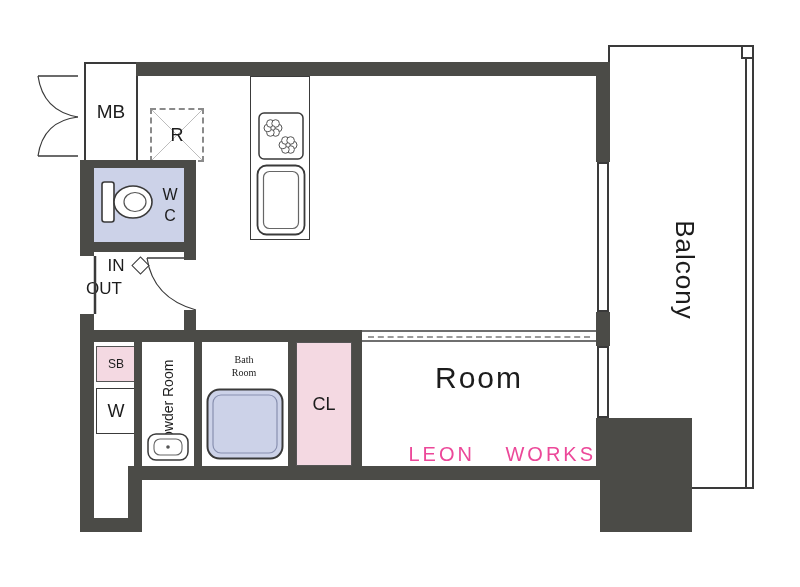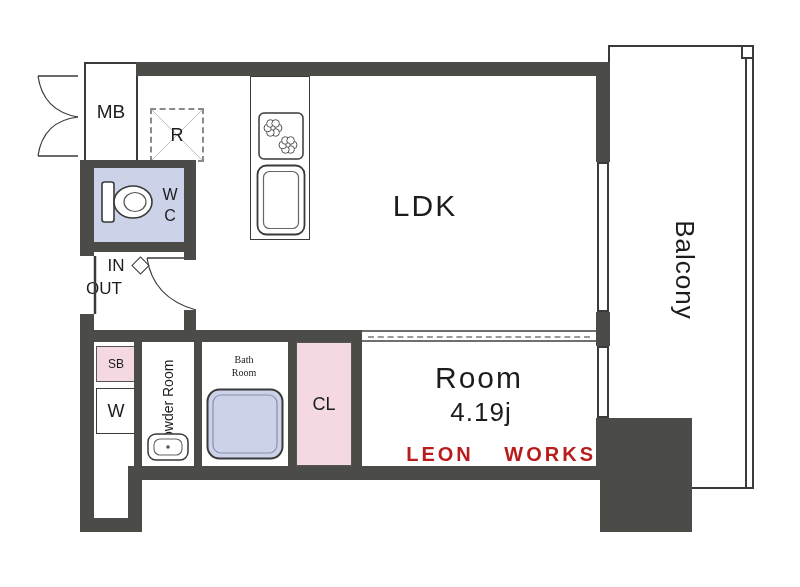--- a/index.html
+++ b/index.html
@@ -22,21 +22,21 @@
   .vert-ccw { transform:translate(-50%,-50%) rotate(-90deg); }
   .vert-cw { transform:translate(-50%,-50%) rotate(90deg); }
   .stack { line-height:1.3; text-align:center; }
   .diamond { position:absolute; width:13px; height:13px; border:1.5px solid #3a3a3a; background:#fff; transform:rotate(45deg); }
   .balcony-outline { position:absolute; left:608px; top:45px; width:146px; height:444px; border:2px solid #3a3a3a; border-left:none; z-index:0; }
   .balcony-rail { position:absolute; left:745px; top:45px; width:2px; height:444px; background:#3a3a3a; z-index:0; }
   .balcony-corner { position:absolute; left:741px; top:45px; width:13px; height:14px; border:2px solid #3a3a3a; background:#fff; z-index:1; }
   .balcony-tick { position:absolute; left:608px; top:45px; width:2px; height:19px; background:#3a3a3a; }
   .partition { position:absolute; left:362px; top:330px; width:234px; height:12px; background:#fff; border-top:2px solid #6f6f6f; border-bottom:2px solid #6f6f6f; z-index:1; }
   .partition::after { content:""; position:absolute; left:6px; right:6px; top:50%; height:0; border-top:2px dashed #9a9a9a; }
-  .brand { position:absolute; right:204px; top:443px; font-size:20px; font-weight:700; letter-spacing:3px; word-spacing:22px; color:#b91c1c; }
+  .brand { position:absolute; right:204px; top:443px; font-size:20px; font-weight:400; letter-spacing:3px; word-spacing:22px; color:#ec4899; }
   svg { position:absolute; overflow:visible; }
 </style>
 </head>
 <body>
 
 <div class="plan">
 
   <div class="balcony-outline"></div>
   <div class="balcony-rail"></div>
   <div class="balcony-corner"></div>
@@ -148,20 +148,18 @@
     <div>Room</div>
   </div>
   <svg style="left:206px; top:388px;" width="78" height="72" viewBox="0 0 78 72">
     <rect x="1.5" y="1.5" width="75" height="69" rx="12" fill="#ccd2e8" stroke="#3a3a3a" stroke-width="2"></rect>
     <rect x="7" y="7" width="64" height="58" rx="8" fill="none" stroke="#8890b0" stroke-width="1.2"></rect>
   </svg>
 
   <div class="fill pink" style="left:296px; top:342px; width:56px; height:124px; border:1px solid #555;"></div>
   <div class="label mid" style="left:324px; top:404px; font-size:18px;">CL</div>
 
-  <div class="label big" style="left:425px; top:206px;">LDK</div>
 
   <div class="label big" style="left:479px; top:378px;">Room</div>
-  <div class="label num" style="left:481px; top:412px;">4.19j</div>
 
   <div class="brand">LEON WORKS</div>
 
 </div>
 
 </body></html>

